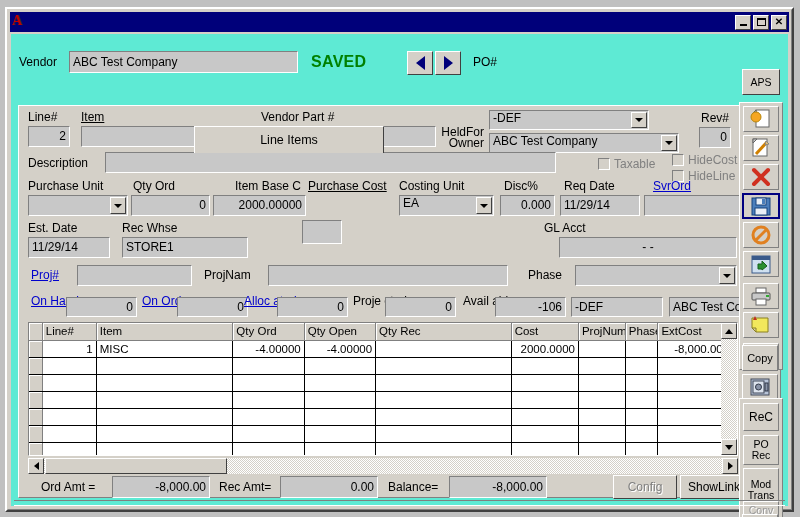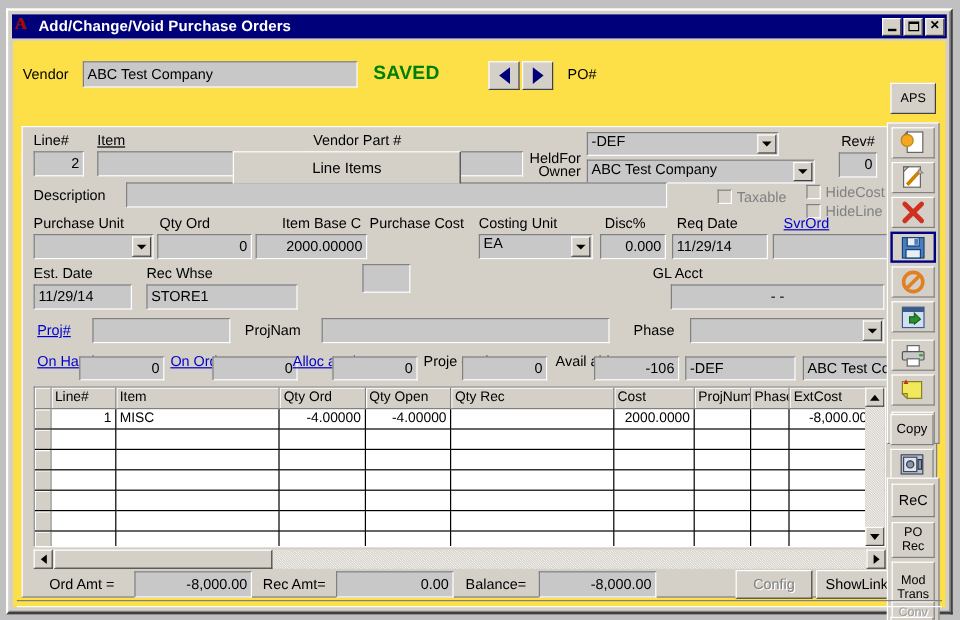--- a/index.html
+++ b/index.html
@@ -62,21 +62,21 @@
     font-size: 9px; line-height: 1; font-family: "Liberation Sans", sans-serif;
     position: relative;
   }
   .tbtn .min-bar { width: 7px; height: 2px; background: #000; margin-top: 5px; }
   .tbtn .max-box { width: 9px; height: 8px; border: 1px solid #000; border-top-width: 2px; }
   .tbtn .x-glyph { font-size: 10px; font-weight: bold; line-height: 1; }
 
   
   .client {
     position: absolute; left: 3px; top: 24px; right: 3px; bottom: 3px;
-    background: #fde047;
+    background: #5eead4;
   }
 
   
   .field {
     background: #c8c8c8;
     border-top: 1px solid #808080; border-left: 1px solid #808080;
     border-right: 1px solid #ffffff; border-bottom: 1px solid #ffffff;
     font-size: 12px; padding: 1px 3px; line-height: 15px;
     overflow: hidden; white-space: nowrap;
     position: absolute;
@@ -248,21 +248,20 @@
 <body>
 
 <div class="app">
   <div class="window">
   <div class="window-inner">
 
     <div class="titlebar">
       <span class="title-icon">
         <span class="a-glyph">A</span>
       </span>
-      <span class="title-text">Add/Change/Void Purchase Orders</span>
       <span class="title-buttons">
         <span class="tbtn">
               <span class="min-bar"></span>
             </span>
         <span class="tbtn">
               <span class="max-box"></span>
             </span>
         <span class="tbtn">
               <span class="x-glyph">✕</span>
             </span>
@@ -339,21 +338,21 @@
         <span class="combo" style="left:9px; top:89px; width:100px; height:21px;">
           <span class="txt"></span>
           <span class="arrow">
                 <i></i>
               </span>
         </span>
         <span class="lbl" style="left:114px; top:74px;">Qty Ord</span>
         <span class="field num" style="left:112px; top:89px; width:79px; height:21px; line-height:17px;">0</span>
         <span class="lbl" style="left:216px; top:74px;">Item Base C</span>
         <span class="field num" style="left:194px; top:89px; width:93px; height:21px; line-height:17px;">2000.00000</span>
-        <span class="lbl" style="left:289px; top:74px;">Purchase Cost</span>
+        <span class="lbl" style="left:289px; top:74px;text-decoration:underline;">Purchase Cost</span>
         <span class="lbl" style="left:380px; top:74px;">Costing Unit</span>
         <span class="combo" style="left:380px; top:89px; width:95px; height:21px;">
           <span class="txt">EA</span>
           <span class="arrow">
                 <i></i>
               </span>
         </span>
         <span class="lbl" style="left:485px; top:74px;">Disc%</span>
         <span class="field num" style="left:481px; top:89px; width:55px; height:21px; line-height:17px;">0.000</span>
         <span class="lbl" style="left:545px; top:74px;">Req Date</span>

